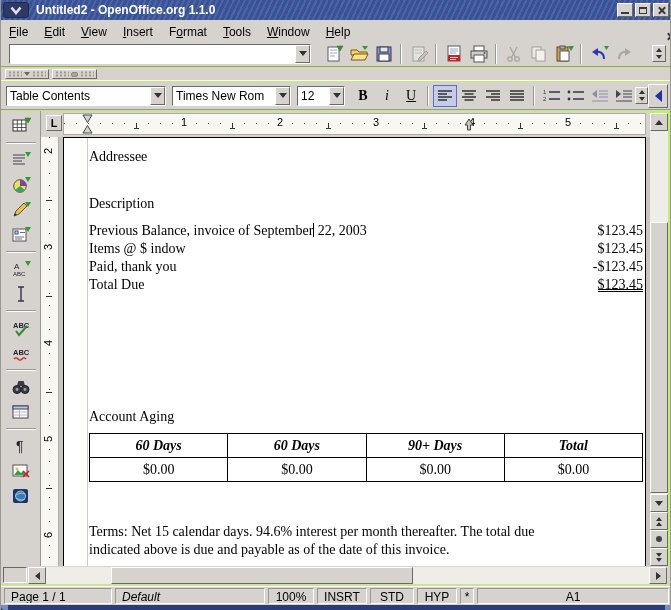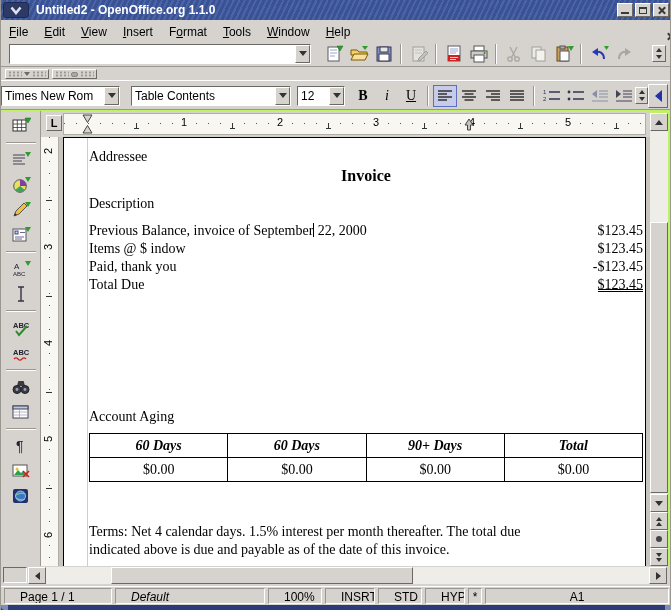--- a/index.html
+++ b/index.html
@@ -94,21 +94,21 @@
   .sbtn .col{display:flex;flex-direction:column;gap:1px;align-items:center;}
   .vthumb{position:absolute;left:0;top:109px;width:18px;height:271px;background:#d6d3ce;border:1px solid;border-color:#fff #6b6963 #6b6963 #fff;}
   .navdot{width:6px;height:6px;border-radius:50%;background:#44424a;}
   .hsbrow{position:absolute;left:0;top:566px;width:671px;height:19px;background:#D6D3CE;}
   .cornerbox{position:absolute;left:2px;top:1px;width:24px;height:16px;border:1px solid;border-color:#6b6963 #fff #fff #6b6963;}
   .htrack{position:absolute;left:45px;top:1px;width:603px;height:17px;background:#EFEDE8;}
   .hthumb{position:absolute;left:65px;top:0;width:302px;height:17px;background:#d6d3ce;border:1px solid;border-color:#fff #6b6963 #6b6963 #fff;}
   .hbtn{position:absolute;top:1px;width:18px;height:17px;background:#d6d3ce;border:1px solid;border-color:#fff #6b6963 #6b6963 #fff;display:flex;align-items:center;justify-content:center;}
   
   .statusbar{position:absolute;left:0;top:586px;width:671px;height:19px;background:#D6D3CE;display:flex;align-items:center;gap:3px;padding:0 3px;border-top:1px solid #fff;}
-  .scell{height:16px;border:1px solid;border-color:#9a9790 #fff #fff #9a9790;padding:1px 15px;white-space:nowrap;overflow:hidden;}
+  .scell{height:16px;border:1px solid;border-color:#9a9790 #fff #fff #9a9790;padding:1px 6px;white-space:nowrap;overflow:hidden;}
   .bottomframe{position:absolute;left:0;top:605px;width:671px;height:5px;background:#2b3c78;}
   .bottomframe::before,.bottomframe::after{content:"";position:absolute;top:0;width:7px;height:5px;background:#7a8cc0;}
   .bottomframe::before{left:0;border-radius:0 0 0 4px;}
   .bottomframe::after{right:0;border-radius:0 0 4px 0;}
 </style>
 </head>
 <body>
 
 <div class="win">
 
@@ -248,28 +248,28 @@
       <span class="dots"></span>
     </span>
     <span class="handle">
       <span class="dots"></span>
       <span class="blob"></span>
       <span class="dots"></span>
     </span>
   </div>
 
   <div class="objbar">
+    <span class="combo" style="width:160px;margin-left:5px;">
+      <input value="Table Contents" style="">
+      <span class="dropbtn">
+          <span class="tri d"></span>
+        </span>
+    </span>
     <span class="combo" style="width:119px;">
       <input value="Times New Rom" style="">
-      <span class="dropbtn">
-          <span class="tri d"></span>
-        </span>
-    </span>
-    <span class="combo" style="width:160px;margin-left:5px;">
-      <input value="Table Contents" style="">
       <span class="dropbtn">
           <span class="tri d"></span>
         </span>
     </span>
     <span class="combo" style="width:48px;">
       <input value="12" style="">
       <span class="dropbtn">
           <span class="tri d"></span>
         </span>
     </span>
@@ -474,25 +474,24 @@
     <span class="vtick" style="top:63px;"></span>
     <span class="vtick" style="top:159px;"></span>
     <span class="vtick" style="top:255px;"></span>
     <span class="vtick" style="top:351px;"></span>
   </div>
 
   <div class="docbg"></div>
   <div class="page">
     <span class="boundary"></span>
     <div class="p-addr">Addressee</div>
-    <div class="p-title">Invoice</div>
     <div class="p-desc">Description</div>
     <div class="lines">
       <div class="docline">
-        <span class="lbl"><span>Previous Balance, invoice of September</span><span class="caret"></span><span> 22, 2000</span></span>
+        <span class="lbl"><span>Previous Balance, invoice of September</span><span class="caret"></span><span> 22, 2003</span></span>
         <span class="amt">$123.45</span>
       </div>
       <div class="docline">
         <span class="lbl">Items @ $ indow</span>
         <span class="amt">$123.45</span>
       </div>
       <div class="docline">
         <span class="lbl">Paid, thank you</span>
         <span class="amt">-$123.45</span>
       </div>
@@ -512,21 +511,21 @@
       </tr>
       <tr>
         <td>$0.00</td>
         <td>$0.00</td>
         <td>$0.00</td>
         <td>$0.00</td>
       </tr>
     </tbody>
       </table>
     <div class="p-terms">
-      <div>Terms: Net 4 calendar days. 1.5% interest per month thereafter. The total due</div>
+      <div>Terms: Net 15 calendar days. 94.6% interest per month thereafter. The total due</div>
       <div>indicated above is due and payable as of the date of this invoice.</div>
     </div>
   </div>
 
   <div class="vsb">
     <span class="sbtn" style="top:0;">
         <span class="tri u"></span>
       </span>
     <span class="vthumb"></span>
     <span class="sbtn" style="top:381px;">
@@ -558,21 +557,21 @@
       <span class="hthumb"></span>
     </span>
     <span class="hbtn" style="left:648px;">
         <span class="tri r"></span>
       </span>
   </div>
 
   <div class="statusbar">
     <span class="scell" style="width:108px;">Page 1 / 1</span>
     <span class="scell" style="width:150px;font-style:italic;">Default</span>
-    <span class="scell" style="width:54px;text-align:center;">100%</span>
+    <span class="scell" style="width:46px;text-align:center;">100%</span>
     <span class="scell" style="width:50px;text-align:center;">INSRT</span>
     <span class="scell" style="width:44px;text-align:center;">STD</span>
     <span class="scell" style="width:40px;text-align:center;">HYP</span>
     <span class="scell" style="width:14px;padding:1px 2px;text-align:center;">*</span>
     <span class="scell" style="flex:1;text-align:center;">A1</span>
   </div>
 
   <div class="bottomframe"></div>
 </div>
 

